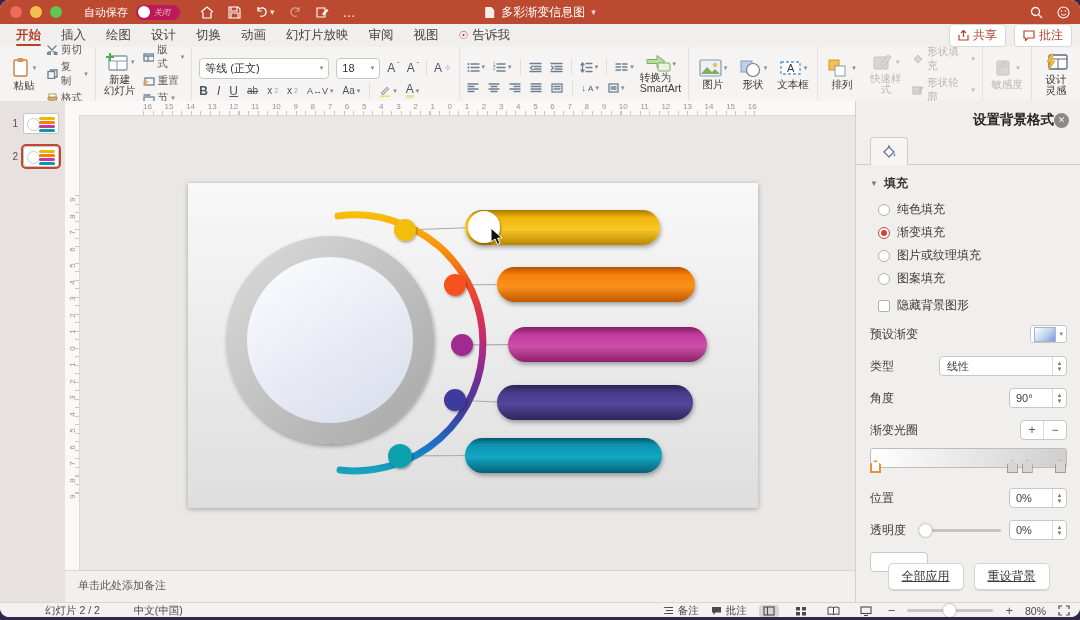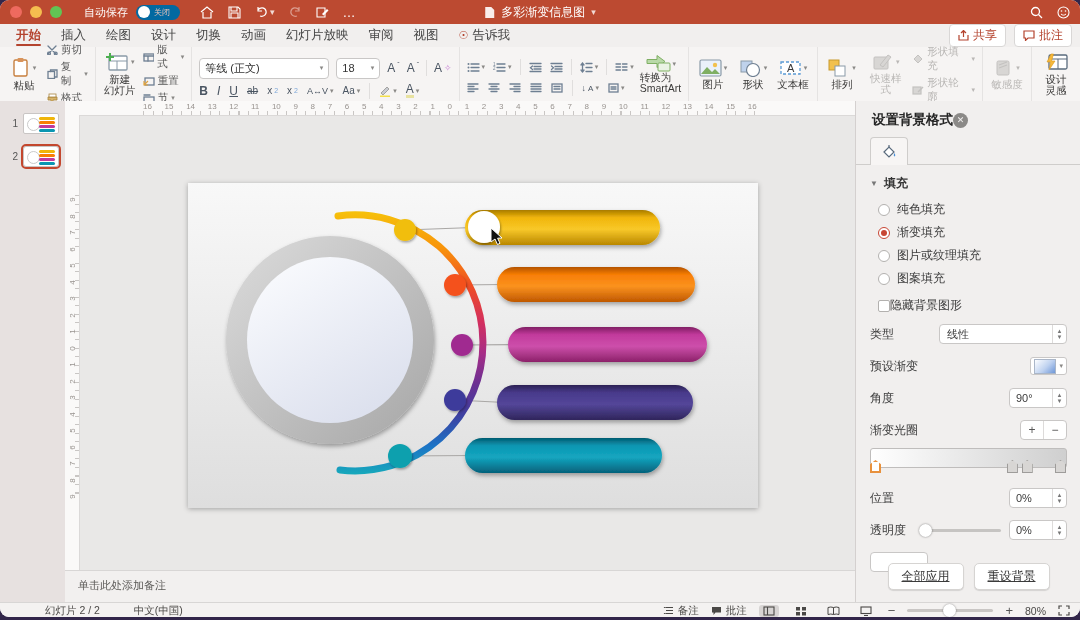--- a/index.html
+++ b/index.html
@@ -5,21 +5,21 @@
   html,body{margin:0;padding:0;}
   body{width:1080px;height:620px;background:#32264a;font-family:"Liberation Sans","DejaVu Sans",sans-serif;overflow:hidden;position:relative;}
   .app{position:absolute;left:0;top:0;width:1080px;height:617px;border-radius:9px 9px 9px 9px;overflow:hidden;background:#F4F2F1;}
   
   .titlebar{position:absolute;left:0;top:0;width:100%;height:24px;background:#BC4A31;display:flex;align-items:center;color:#fff;}
   .tl{width:12px;height:12px;border-radius:50%;margin-left:8px;}
   .tl.r{background:#EE6A5F;margin-left:10px;}
   .tl.y{background:#F5BD4F;}
   .tl.g{background:#61C454;}
   .autosave{font-size:11px;margin-left:22px;}
-  .toggle{width:44px;height:15px;border-radius:8px;background:#0369a1;margin-left:8px;position:relative;display:flex;align-items:center;}
+  .toggle{width:44px;height:15px;border-radius:8px;background:#be185d;margin-left:8px;position:relative;display:flex;align-items:center;font-style:italic;}
   .toggle .knob{width:12px;height:12px;border-radius:50%;background:#fff;margin-left:2px;}
   .toggle .tg-label{font-size:8px;color:#E9C4B9;margin-left:4px;}
   .qat{display:flex;align-items:center;gap:14px;margin-left:20px;}
   .qat svg{display:block;}
   .dim{opacity:.45;}
   .title-center{position:absolute;left:50%;transform:translateX(-50%);display:flex;align-items:center;gap:6px;font-size:12px;}
   .title-right{position:absolute;right:10px;display:flex;align-items:center;gap:14px;}
   .chev-w{font-size:9px;opacity:.8;}
   
   .tabbar{position:absolute;left:0;top:24px;width:100%;height:23px;background:#F1EFEE;border-bottom:4px solid #7f1d1d;display:flex;align-items:center;}
@@ -63,32 +63,32 @@
   .hruler .nums{position:absolute;left:78px;width:614px;top:1px;display:flex;justify-content:space-between;font-size:8px;color:#98938F;}
   .hruler .ticks{position:absolute;left:78px;width:614px;bottom:0;height:4px;background:repeating-linear-gradient(90deg,#C9C6C4 0 1px,transparent 1px 9.55px);}
   .vruler{position:absolute;left:0;top:14px;width:14px;bottom:32px;background:#FAF9F8;border-right:1px solid #DBD9D8;}
   .vruler .nums{position:absolute;top:80px;height:306px;left:0;width:14px;display:flex;flex-direction:column;justify-content:space-between;font-size:8px;color:#98938F;align-items:center;}
   .vruler .nums span{transform:rotate(-90deg);display:block;}
   .vruler .ticks{position:absolute;top:80px;height:306px;right:0;width:4px;background:repeating-linear-gradient(180deg,#C9C6C4 0 1px,transparent 1px 8.5px);}
   .slide{position:absolute;left:123px;top:82px;width:570px;height:325px;background:linear-gradient(#F8F8F8,#DEDEDE);box-shadow:0 1px 5px rgba(0,0,0,.3);}
   .notes{position:absolute;left:0;bottom:0;width:100%;height:32px;background:#F2F0EF;border-top:1px solid #D8D6D5;font-size:11px;color:#5A5856;padding:7px 0 0 13px;box-sizing:border-box;}
   
   .panel{position:absolute;left:855px;top:0;width:225px;height:100%;background:#F1EFEE;border-left:1px solid #D4D0CF;font-size:12px;color:#3C3C3C;}
-  .panel-hd{display:flex;align-items:center;justify-content:flex-start;padding:10px 12px 4px 16px;}
+  .panel-hd{display:flex;align-items:center;justify-content:flex-end;padding:10px 12px 4px 16px;}
   .panel-hd .t{font-size:13.5px;font-weight:bold;color:#262626;}
   .close-x{width:15px;height:15px;border-radius:50%;background:#8B8987;color:#F1EFEE;font-size:9px;display:flex;align-items:center;justify-content:center;}
   .panel-tab{margin:4px 0 0 14px;width:36px;height:27px;background:#F7F5F4;border:1px solid #CFCDCB;border-bottom:none;border-radius:4px 4px 0 0;display:flex;align-items:center;justify-content:center;position:relative;z-index:2;}
   .panel-tabline{height:1px;background:#CFCDCB;margin-top:-1px;}
   .sec-hd{display:flex;align-items:center;gap:6px;padding:10px 0 6px 14px;font-weight:bold;color:#333;}
   .sec-hd .ch{font-size:8px;color:#777;}
   .radio-row{display:flex;align-items:center;gap:7px;padding:3px 0 3px 22px;}
   .radio{width:12px;height:12px;border-radius:50%;background:#fff;border:1px solid #B3B1AF;box-sizing:border-box;position:relative;}
   .radio.sel{border:1px solid #C74634;}
   .radio.sel::after{content:"";position:absolute;inset:2px;border-radius:50%;background:#C74634;}
-  .check-row{display:flex;align-items:center;padding:7px 0 4px 22px;}
+  .check-row{display:flex;align-items:center;gap:7px;padding:7px 0 4px 22px;}
   .checkbox{width:12px;height:12px;border-radius:2px;background:#fff;border:1px solid #B3B1AF;box-sizing:border-box;font-size:9px;line-height:10px;text-align:center;color:#8A8886;}
   .prow{display:flex;align-items:center;justify-content:space-between;padding:5px 14px 5px 14px;height:22px;}
   .swatch-btn{display:flex;align-items:center;gap:3px;background:#fff;border:1px solid #C9C7C6;border-radius:3px;padding:1px 3px;height:18px;box-sizing:border-box;}
   .swatch{width:20px;height:13px;background:linear-gradient(135deg,#FDFEFF 0%,#BFD2F0 55%,#6E97D8 100%);border:1px solid #AAB6C8;}
   .selectbox{width:128px;height:20px;background:#fff;border:1px solid #C9C7C6;border-radius:4px;display:flex;align-items:center;justify-content:space-between;font-size:11px;padding-left:7px;box-sizing:border-box;}
   .stepper{width:13px;height:100%;border-left:1px solid #DDDBDA;display:flex;flex-direction:column;align-items:center;justify-content:center;font-size:6px;color:#777;line-height:6px;}
   .spin{width:58px;height:20px;background:#fff;border:1px solid #C9C7C6;border-radius:4px;display:flex;align-items:center;justify-content:space-between;font-size:11px;padding-left:6px;box-sizing:border-box;}
   .plusminus{display:flex;border:1px solid #C9C7C6;border-radius:4px;background:#fff;overflow:hidden;height:18px;}
   .pm{width:22px;display:flex;align-items:center;justify-content:center;font-size:12px;color:#555;}
   .pm:first-child{border-right:1px solid #DDDBDA;}
@@ -741,34 +741,34 @@
           <div class="radio"></div>
           <span>图案填充</span>
         </div>
 
       <div class="check-row">
           <div class="checkbox"></div>
           <span>隐藏背景图形</span>
         </div>
 
       <div class="prow">
+        <span>预设渐变</span>
+        <div class="swatch-btn">
+            <div class="swatch"></div>
+            <span class="chev">▾</span>
+          </div>
+      </div>
+      <div class="prow">
         <span>类型</span>
         <div class="selectbox">
             <span>线性</span>
             <div class="stepper">
               <span>▲</span>
               <span>▼</span>
             </div>
-          </div>
-      </div>
-      <div class="prow">
-        <span>预设渐变</span>
-        <div class="swatch-btn">
-            <div class="swatch"></div>
-            <span class="chev">▾</span>
           </div>
       </div>
       <div class="prow">
         <span>角度</span>
         <div class="spin">
             <span>90°</span>
             <div class="stepper">
               <span>▲</span>
               <span>▼</span>
             </div>

